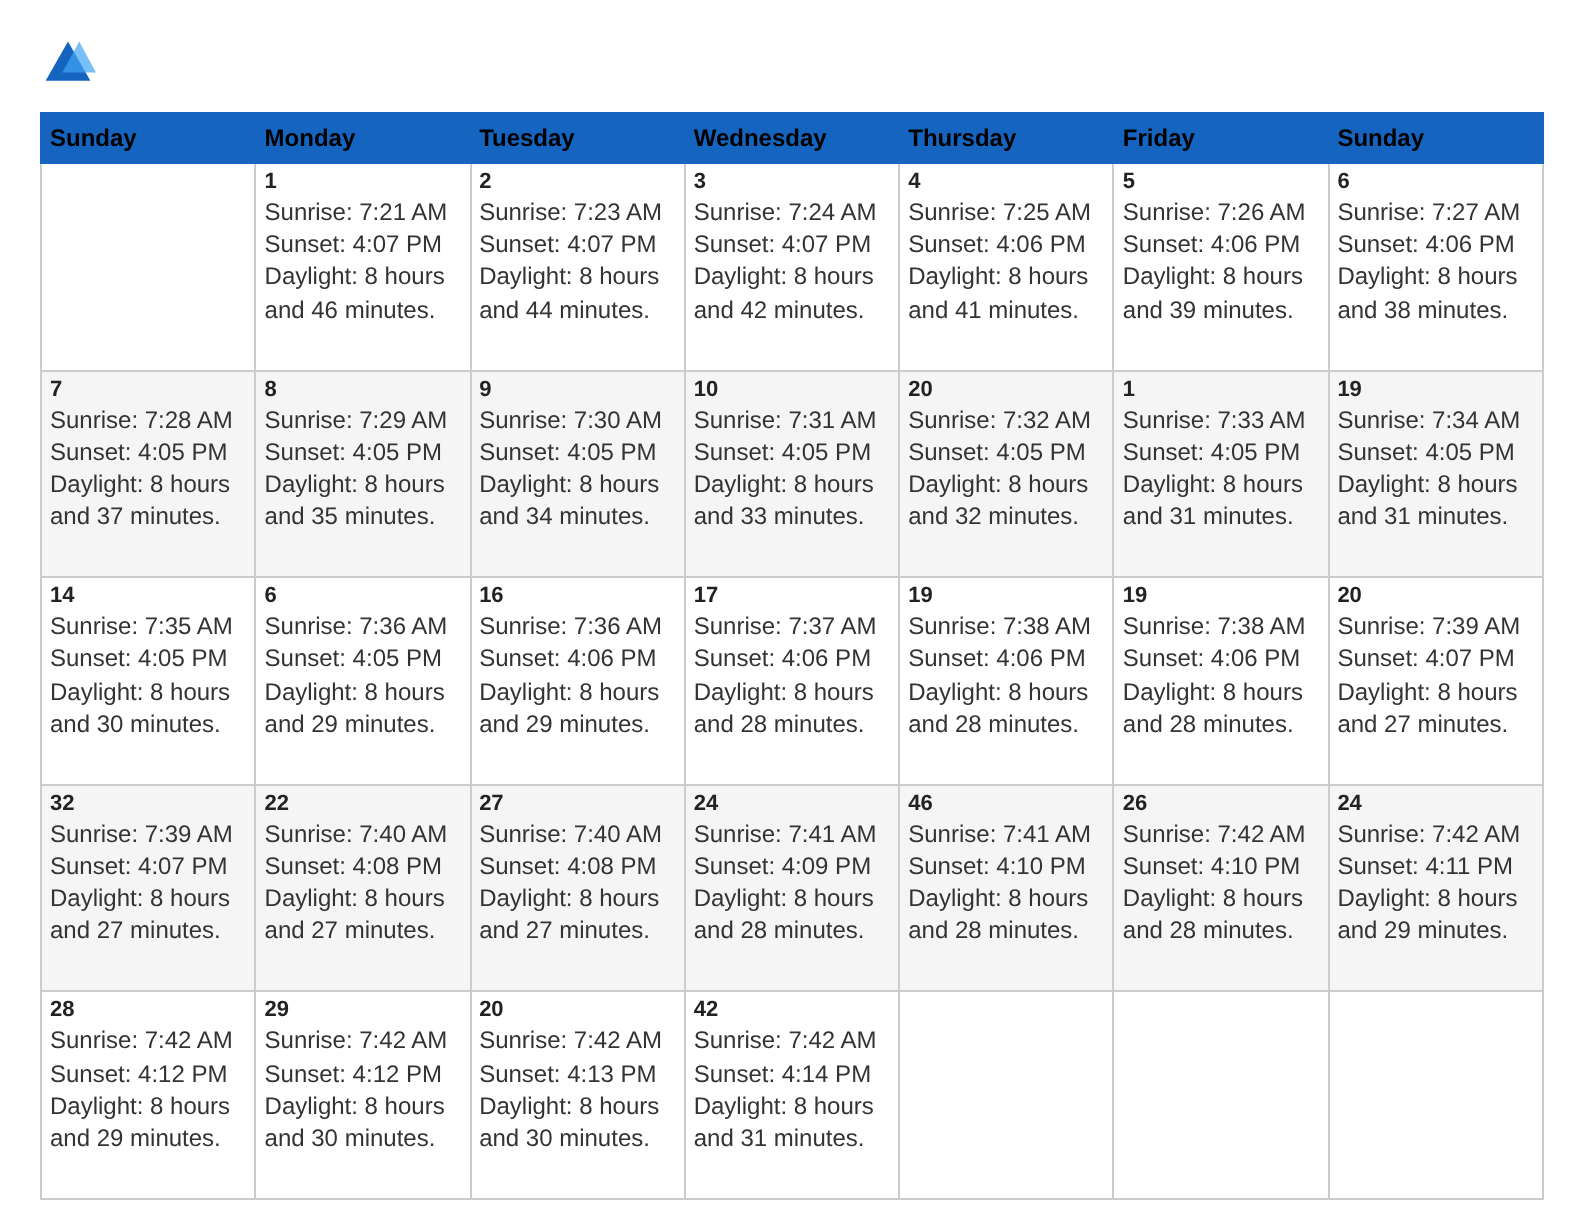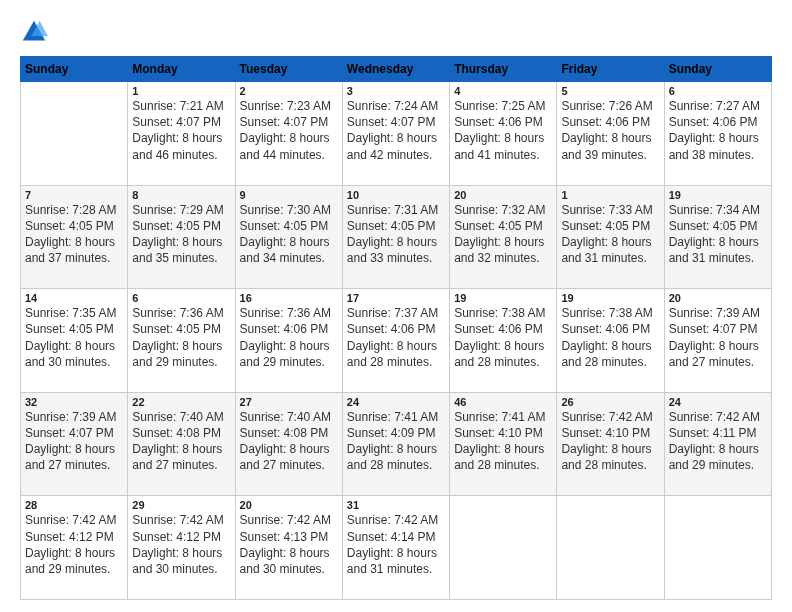--- a/index.html
+++ b/index.html
@@ -253,21 +253,21 @@
       </td>
           <td>
         <span class="day-num">29</span>
         <div class="day-info">Sunrise: 7:42 AM<br>Sunset: 4:12 PM<br>Daylight: 8 hours and 30 minutes.</div>
       </td>
           <td>
         <span class="day-num">20</span>
         <div class="day-info">Sunrise: 7:42 AM<br>Sunset: 4:13 PM<br>Daylight: 8 hours and 30 minutes.</div>
       </td>
           <td>
-        <span class="day-num">31</span>
+        <span class="day-num">42</span>
         <div class="day-info">Sunrise: 7:42 AM<br>Sunset: 4:14 PM<br>Daylight: 8 hours and 31 minutes.</div>
       </td>
           <td class="empty-cell"></td>
           <td class="empty-cell"></td>
           <td class="empty-cell"></td>
         </tr>
       </tbody>
   </table>
 </div>
 

